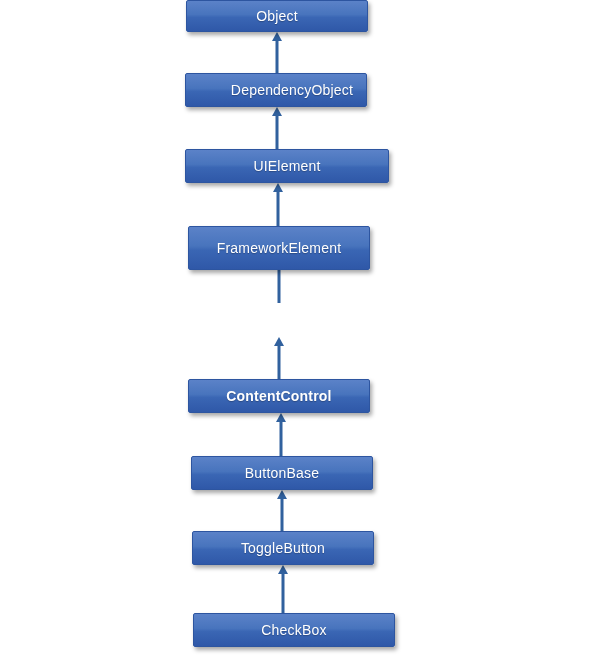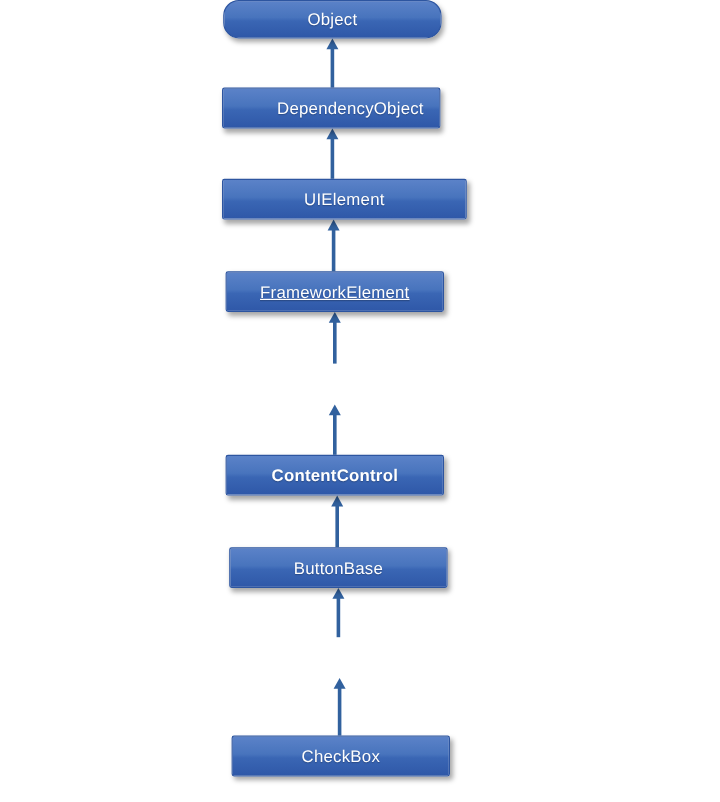--- a/index.html
+++ b/index.html
@@ -89,34 +89,37 @@
       <div class="head" style="border-bottom-color: rgb(49, 97, 158);"></div>
     </div>
     <div class="edge" style="left: 276px; top: 490px; width: 12px; height: 41px;">
       <div class="shaft" style="top: 8px; height: 33px; background: rgb(49, 97, 158);"></div>
       <div class="head" style="border-bottom-color: rgb(49, 97, 158);"></div>
     </div>
     <div class="edge" style="left: 277px; top: 565px; width: 12px; height: 48px;">
       <div class="shaft" style="top: 8px; height: 40px; background: rgb(49, 97, 158);"></div>
       <div class="head" style="border-bottom-color: rgb(49, 97, 158);"></div>
     </div>
-    <div class="node" style="left: 186px; top: 0px; width: 182px; height: 32px; border-color: rgb(45, 85, 160); color: rgb(255, 255, 255); border-radius: 13px;">
+    <div class="node" style="left: 186px; top: 0px; width: 182px; height: 32px; border-color: rgb(45, 85, 160); color: rgb(255, 255, 255);">
       <span class="node-label">Object</span>
     </div>
     <div class="node" style="left: 185px; top: 73px; width: 182px; height: 34px; border-color: rgb(45, 85, 160); color: rgb(255, 255, 255); padding-left: 32px;">
       <span class="node-label">DependencyObject</span>
     </div>
     <div class="node" style="left: 185px; top: 149px; width: 204px; height: 34px; border-color: rgb(45, 85, 160); color: rgb(255, 255, 255);">
       <span class="node-label">UIElement</span>
     </div>
-    <div class="node" style="left: 188px; top: 226px; width: 182px; height: 34px; border-color: rgb(45, 85, 160); color: rgb(255, 255, 255); text-decoration: underline;">
+    <div class="node" style="left: 188px; top: 226px; width: 182px; height: 44px; border-color: rgb(45, 85, 160); color: rgb(255, 255, 255);">
       <span class="node-label">FrameworkElement</span>
     </div>
     <div class="node emphasis" style="left: 188px; top: 379px; width: 182px; height: 34px; border-color: rgb(45, 85, 160); color: rgb(255, 255, 255);">
       <span class="node-label">ContentControl</span>
     </div>
     <div class="node" style="left: 191px; top: 456px; width: 182px; height: 34px; border-color: rgb(45, 85, 160); color: rgb(255, 255, 255);">
       <span class="node-label">ButtonBase</span>
     </div>
-    <div class="node" style="left: 193px; top: 613px; width: 182px; height: 34px; border-color: rgb(45, 85, 160); color: rgb(255, 255, 255);">
+    <div class="node" style="left: 192px; top: 531px; width: 182px; height: 34px; border-color: rgb(45, 85, 160); color: rgb(255, 255, 255);">
+      <span class="node-label">ToggleButton</span>
+    </div>
+    <div class="node" style="left: 193px; top: 613px; width: 202px; height: 34px; border-color: rgb(45, 85, 160); color: rgb(255, 255, 255);">
       <span class="node-label">CheckBox</span>
     </div>
   </div>
 
 </body></html>

